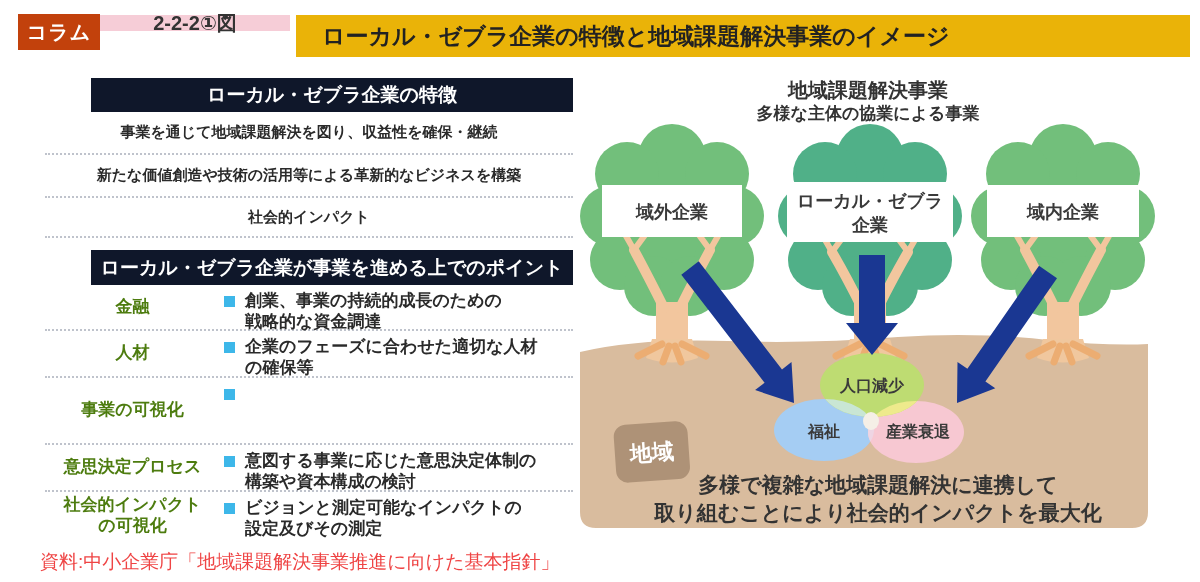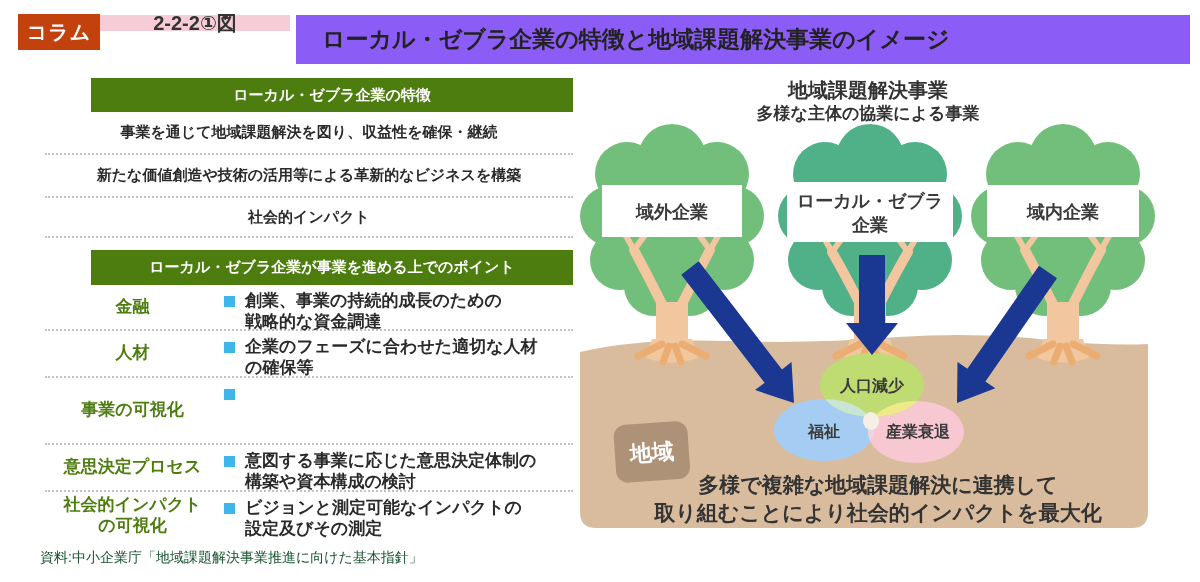--- a/index.html
+++ b/index.html
@@ -14,30 +14,30 @@
     left:18px;top:14px;width:82px;height:36px;background:#c2410c;color:#fff;
     display:flex;align-items:center;justify-content:center;
     font-size:20px;font-weight:bold;letter-spacing:1px;
   }
   .fig-no{
     left:100px;top:15px;width:190px;height:16px;background:#f6cdd7;color:#333;
     display:flex;align-items:center;justify-content:center;
     font-size:20px;font-weight:bold;
   }
   .fig-title{
-    left:296px;top:15px;width:894px;height:49px;background:#8b5cf6;color:#222;
+    left:296px;top:15px;width:894px;height:42px;background:#eab308;color:#222;
     display:flex;align-items:center;padding-left:26px;box-sizing:border-box;
     font-size:23px;font-weight:bold;
   }
   
   .tbl{left:45px;width:528px;}
   .tbl-header{
-    background:#4d7c0f;color:#fff;height:34px;
-    display:flex;align-items:center;justify-content:center;
-    font-size:15px;font-weight:bold;margin-left:46px;
+    background:#0f172a;color:#fff;height:34px;
+    display:flex;align-items:center;justify-content:center;
+    font-size:19px;font-weight:bold;margin-left:46px;
   }
   .tbl2-header{height:35px;}
   .feat-row{
     display:flex;align-items:center;justify-content:center;
     font-size:15px;font-weight:600;color:#2a2a2a;
     border-bottom:2px dotted #bfc3cc;box-sizing:border-box;text-align:center;
   }
   .pt-row{
     display:flex;border-bottom:2px dotted #bfc3cc;box-sizing:border-box;
   }
@@ -52,21 +52,21 @@
   }
   .bullet{
     width:11px;height:11px;background:#3db7e9;flex:0 0 aupx;
     margin:6px 10px 0 4px;flex-shrink:0;
   }
   .pt-text{
     font-size:17px;font-weight:600;color:#2a2a2a;line-height:1.25;
     white-space:pre-line;
   }
   
-  .source{left:40px;top:549px;font-size:14px;color:#14532d;}
+  .source{left:40px;top:549px;font-size:19px;color:#ef4444;}
   
   svg text{font-family:"Liberation Sans","DejaVu Sans",sans-serif;fill:#333;}
   .svg-title{font-size:20px;font-weight:bold;}
   .svg-subtitle{font-size:17px;font-weight:600;}
   .tree-label{font-size:18px;font-weight:600;fill:#3a3a3a;}
   .issue-label{font-size:16px;font-weight:600;fill:#3a3a3a;}
   .region-text{font-size:22px;font-weight:bold;fill:#ffffff;}
   .caption{font-size:21px;font-weight:bold;fill:#333;}
 </style>
 </head>

